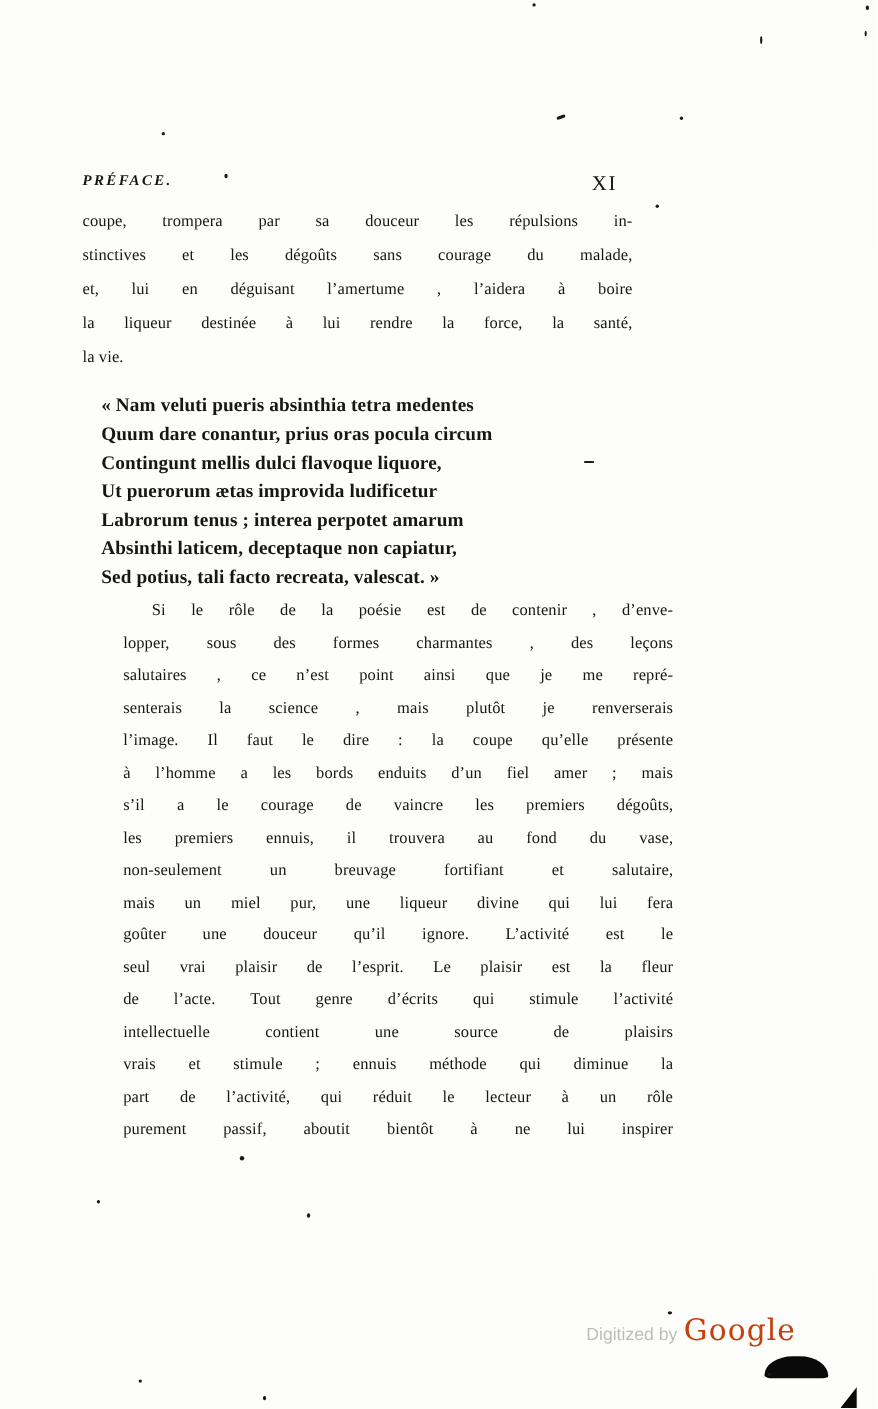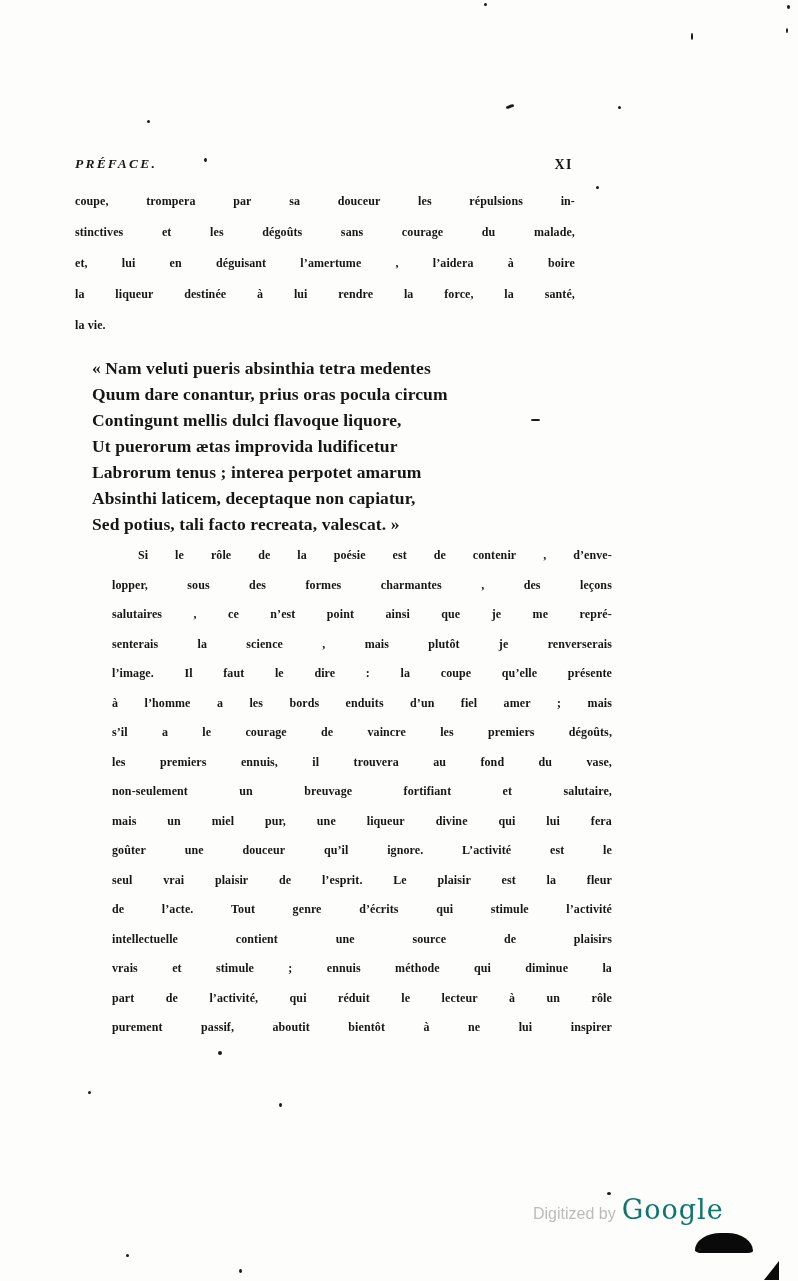--- a/index.html
+++ b/index.html
@@ -7,37 +7,37 @@
     position:relative; width:798px; height:1281px;
     background:#fdfdfb; overflow:hidden;
     font-family:"Liberation Serif","DejaVu Serif",serif;
     color:#161616;
   }
   .abs { position:absolute; }
 
   
   .header { left:75px; top:156px; width:500px; }
   .header-title { text-align:left; font-size:13.5px; font-weight:bold; letter-spacing:2.2px;font-style:italic; }
-  .page-num { position:absolute; right:2px; top:1px; font-size:14px; font-weight:bold; letter-spacing:1.5px; }
+  .page-num { position:absolute; right:14px; top:1px; font-size:19px; font-weight:normal; letter-spacing:1.5px; }
 
   
-  .para { font-weight:bold; font-size:12px; letter-spacing:0.1px; }
+  .para { font-weight:normal; font-size:15px; letter-spacing:0.1px; }
   .para1 { left:75px; top:186px; width:500px; }
   .para1 .line { line-height:31px; height:31px; }
   .latin { left:92px; top:355px; width:432px; font-weight:bold; font-size:17.5px; }
   .latin .line { line-height:26px; height:26px; }
   .para2 { left:75px; top:541px; width:500px;margin-left:37px; }
   .para2 .line { line-height:29.5px; height:29.5px; }
   .para2 .line:first-child { padding-left:26px; }
   .line.j { display:flex; justify-content:space-between; }
 
   
   .watermark { left:533px; top:1194px; display:flex; align-items:baseline; gap:6px; }
   .wm-prefix { font-family:"Liberation Sans","DejaVu Sans",sans-serif; font-size:16px; color:#bcbcbc; }
-  .wm-brand { font-family:"DejaVu Serif",serif; font-size:27px; color:#0f766e; letter-spacing:1px; }
+  .wm-brand { font-family:"DejaVu Serif",serif; font-size:27px; color:#c2410c; letter-spacing:1px; }
 
   
   .blob {
     left:695px; top:1233px; width:58px; height:20px; background:#0a0a0a;
     border-radius:50% 50% 10% 14% / 95% 100% 12% 16%;
   }
   .corner-wedge {
     left:764px; top:1261px; width:15px; height:19px; background:#0a0a0a;
     clip-path:polygon(100% 0, 100% 100%, 0 100%);
   }

